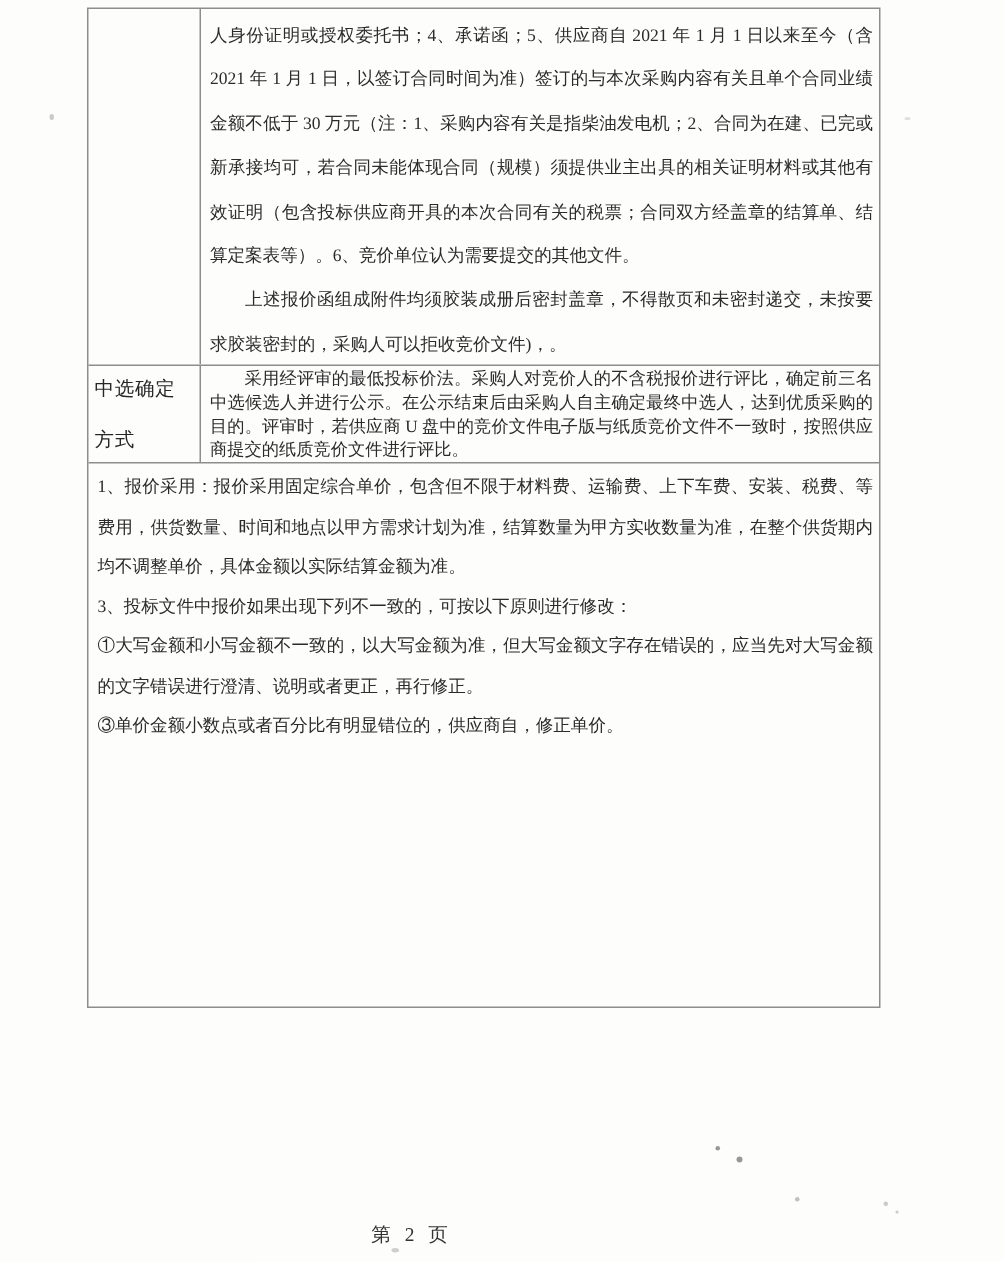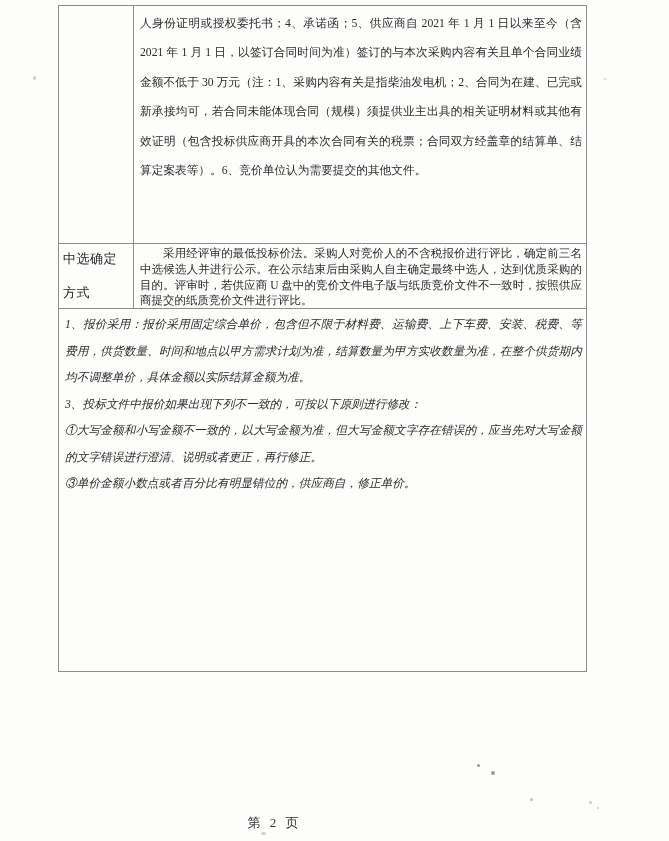--- a/index.html
+++ b/index.html
@@ -44,21 +44,21 @@
   }
   .label-top { align-items: flex-start; padding-top: 8px; line-height: 18px; }
   .content-cell {
     flex: 1;
     overflow: hidden;
     text-align: justify;
     color: #2b2b2b;
   }
   .content-1 { padding: 3px 4px 0 6px; font-size: 11.7px; line-height: 29.4px; }
   .content-2 { padding: 2px 4px 0 6px; font-size: 11.5px; line-height: 15.8px; }
-  .content-3 { padding: 3px 4px 0 6px; font-size: 11.7px; line-height: 26.5px; font-style: italic; }
+  .content-3 { padding: 3px 4px 0 6px; font-size: 11.7px; line-height: 26.5px; }
   .indent { text-indent: 2em; }
   .footer {
     position: absolute;
     left: 0;
     top: 814px;
     width: 549px;
     text-align: center;
     font-size: 13px;
     letter-spacing: 3px;
     color: #333333;
@@ -73,20 +73,21 @@
 <body>
 
 <div class="page">
 
   <div class="doc-table">
 
     <div class="row row-1">
       <div class="label-cell"></div>
       <div class="content-cell content-1">
         <p>人身份证明或授权委托书；4、承诺函；5、供应商自 2021 年 1 月 1 日以来至今（含 2021 年 1 月 1 日，以签订合同时间为准）签订的与本次采购内容有关且单个合同业绩金额不低于 30 万元（注：1、采购内容有关是指柴油发电机；2、合同为在建、已完或新承接均可，若合同未能体现合同（规模）须提供业主出具的相关证明材料或其他有效证明（包含投标供应商开具的本次合同有关的税票；合同双方经盖章的结算单、结算定案表等）。6、竞价单位认为需要提交的其他文件。</p>
+        <p class="indent">上述报价函组成附件均须胶装成册后密封盖章，不得散页和未密封递交，未按要求胶装密封的，采购人可以拒收竞价文件)，。</p>
       </div>
     </div>
 
     <div class="row row-2">
       <div class="label-cell">中选确定方式</div>
       <div class="content-cell content-2">
         <p class="indent">采用经评审的最低投标价法。采购人对竞价人的不含税报价进行评比，确定前三名中选候选人并进行公示。在公示结束后由采购人自主确定最终中选人，达到优质采购的目的。评审时，若供应商 U 盘中的竞价文件电子版与纸质竞价文件不一致时，按照供应商提交的纸质竞价文件进行评比。</p>
       </div>
     </div>
 

